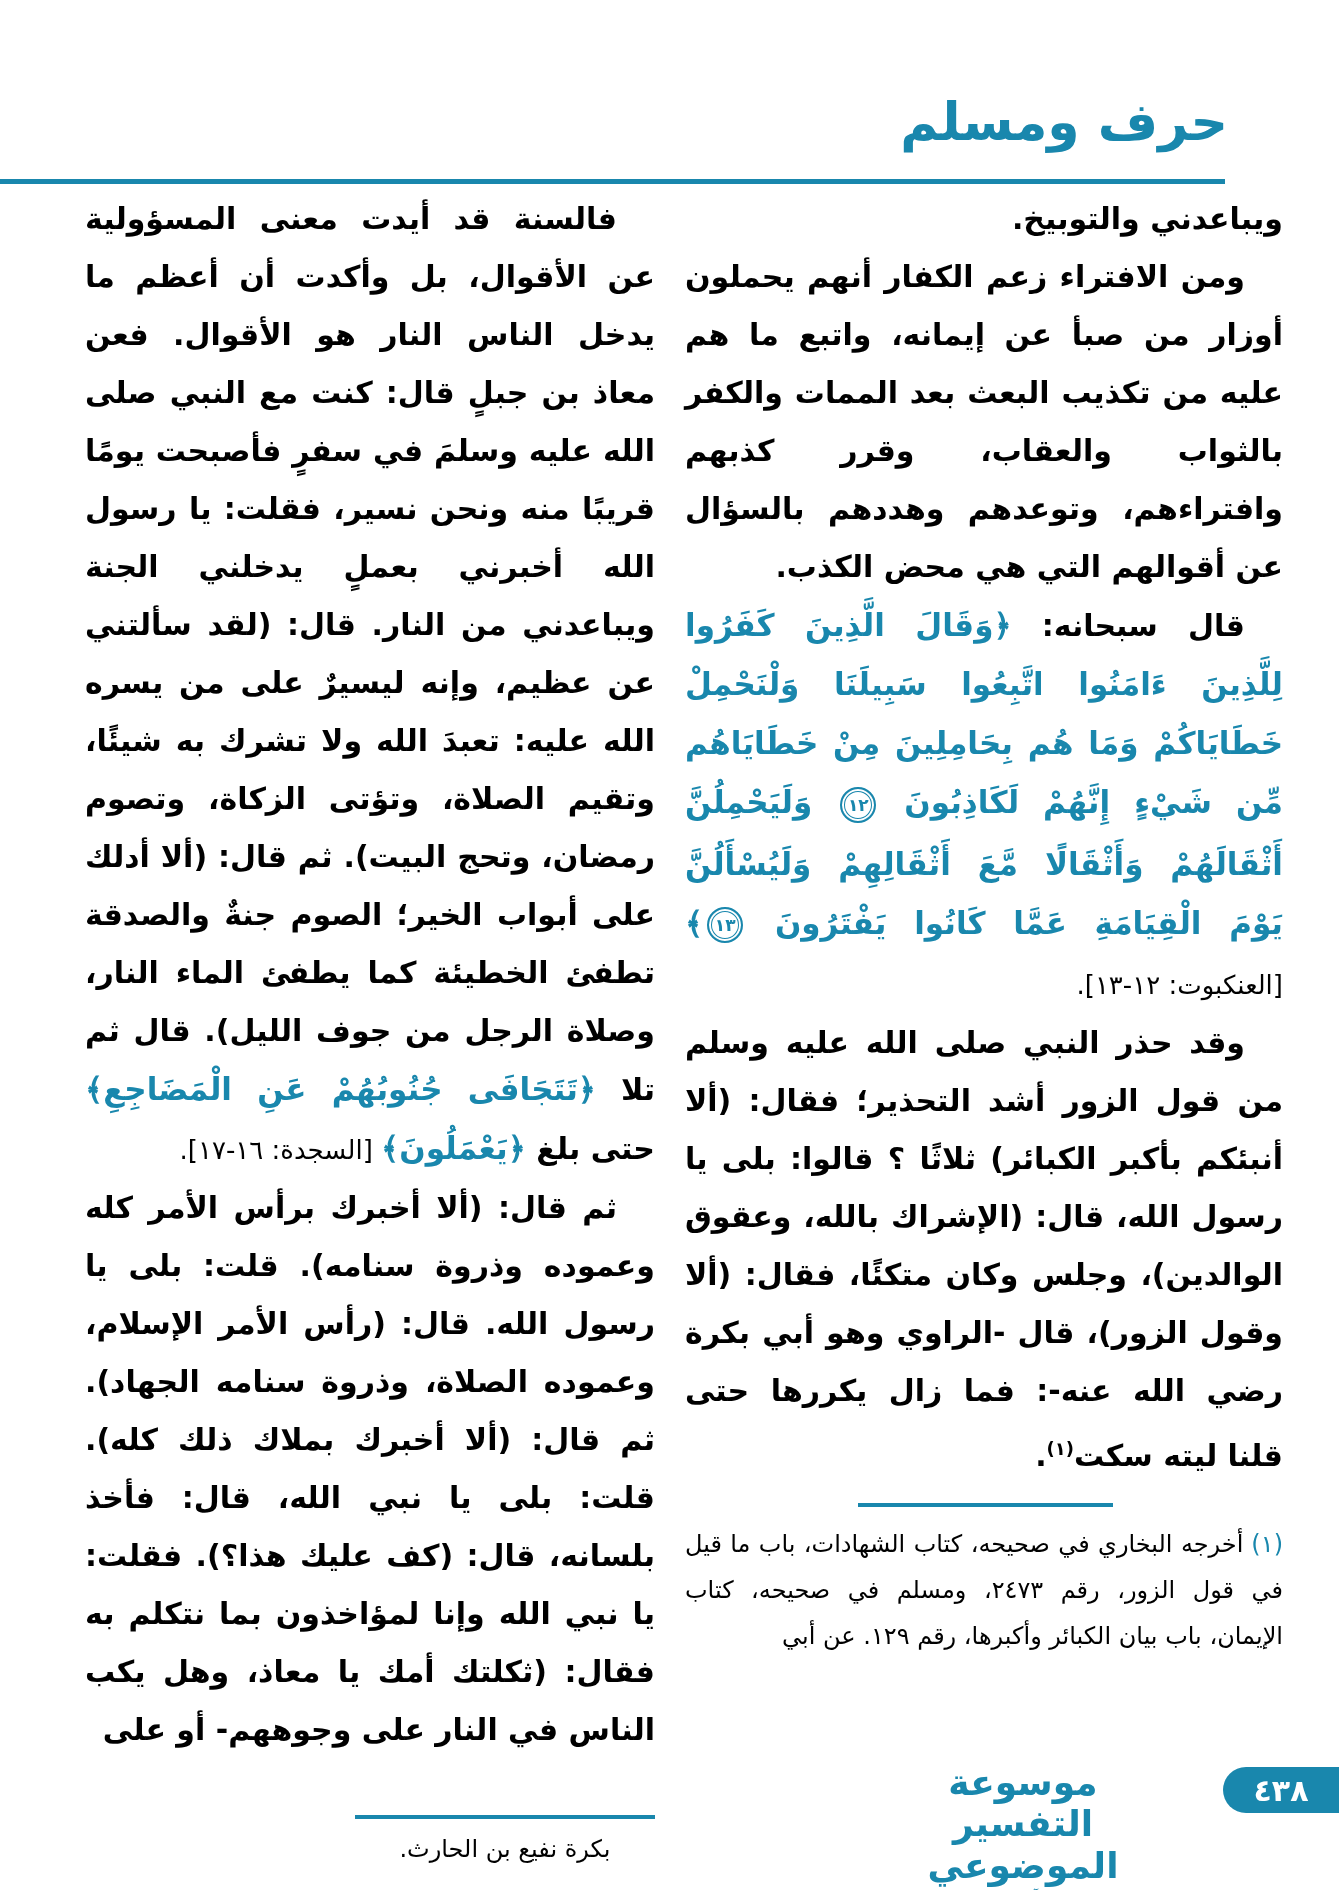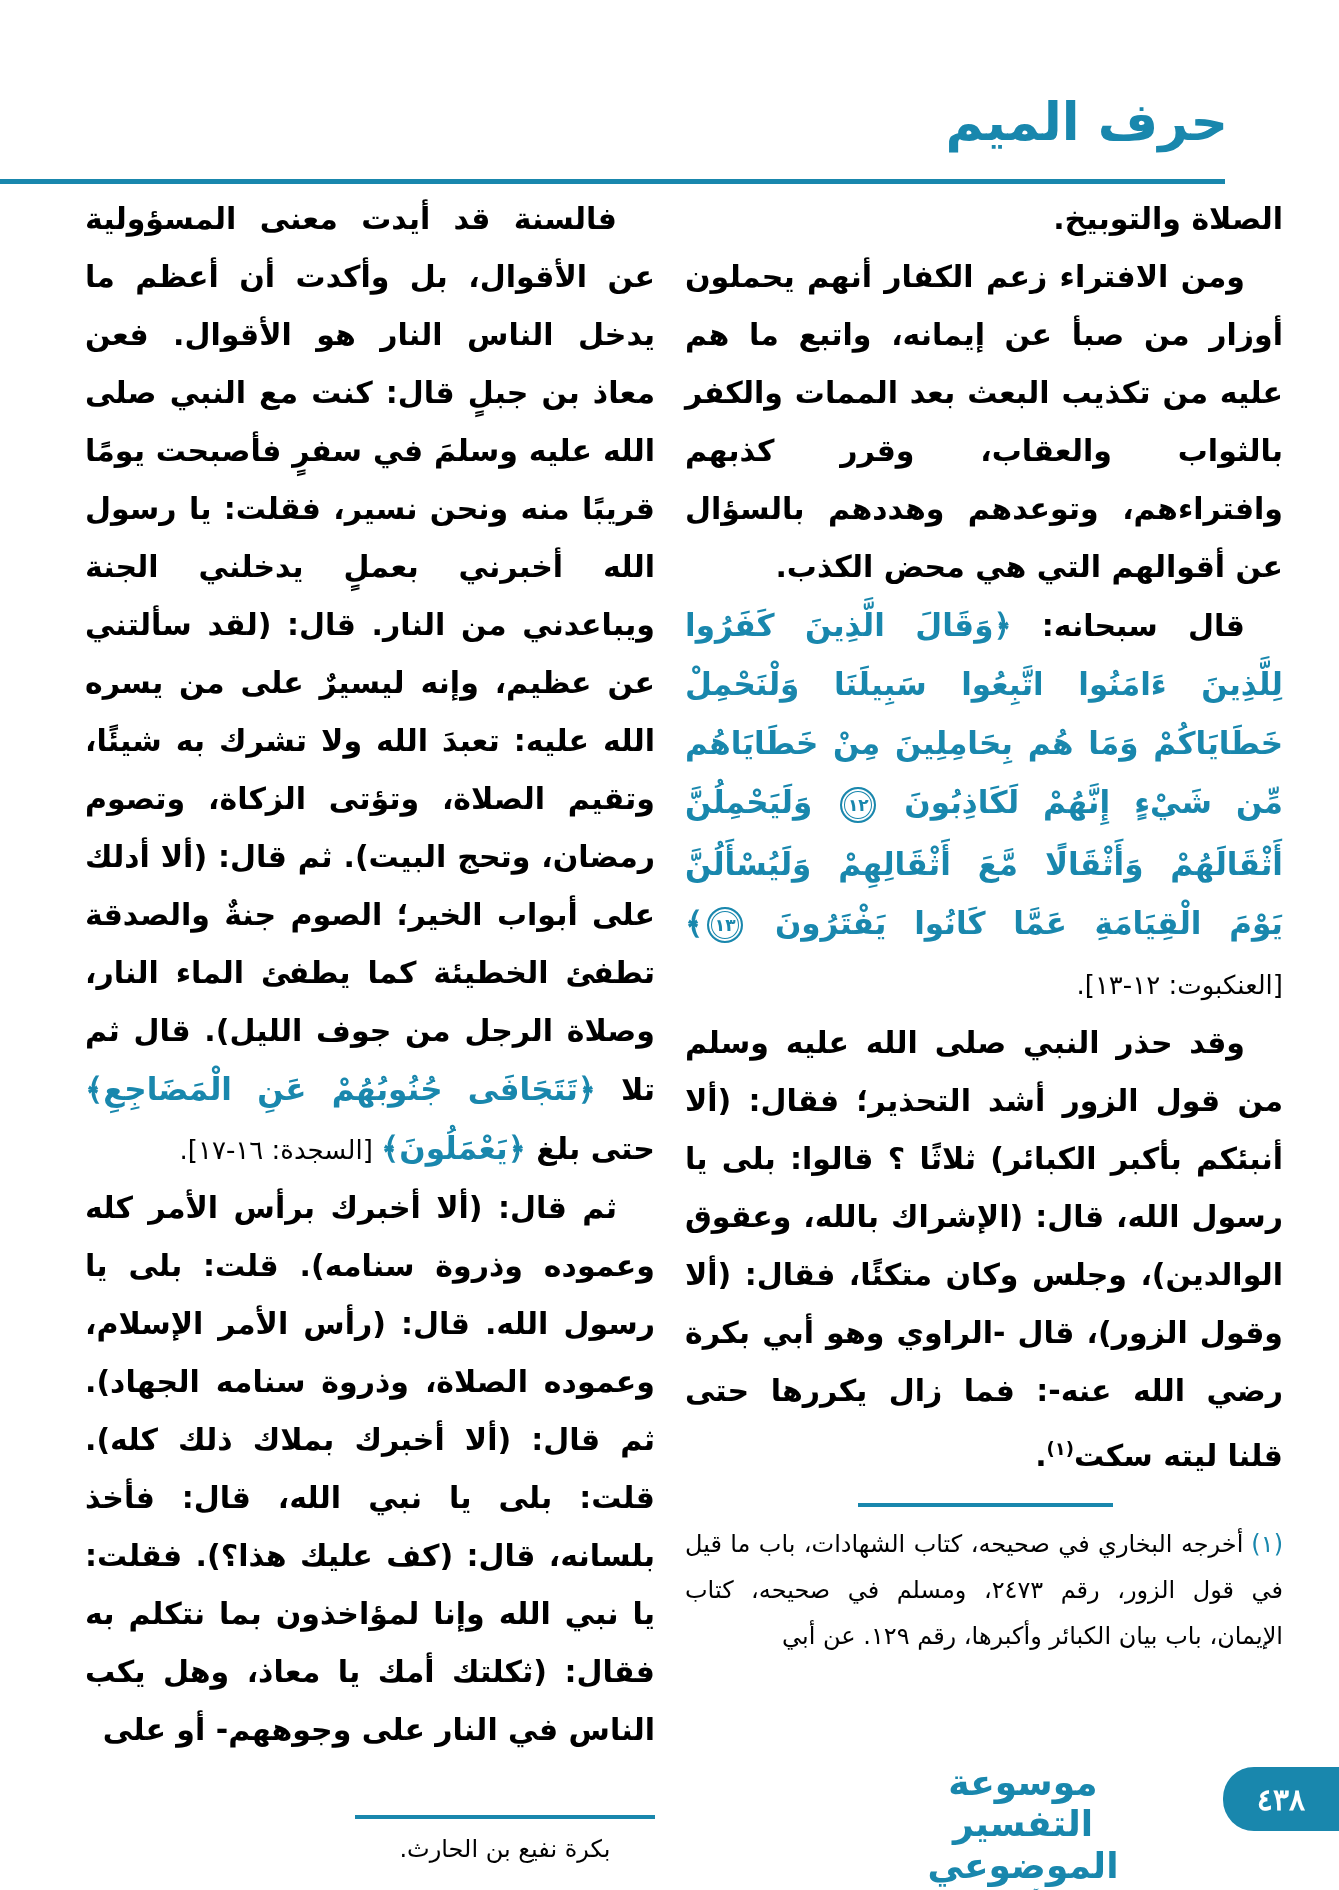--- a/index.html
+++ b/index.html
@@ -61,35 +61,35 @@
     font-size:24px; font-weight:normal; line-height:40px; text-align:center;
   }
   
   .footer-logo{
     position:absolute; top:1762px; right:206px; width:220px;
     color:var(--accent); text-align:center; line-height:1.15;
   }
   .footer-logo .logo-main{ font-size:36px; font-weight:bold; letter-spacing:-1px; }
   .footer-logo .logo-sub{ font-size:12px; font-weight:bold; margin-top:4px; }
   .page-badge{
-    position:absolute; top:1767px; right:0; width:116px; height:64px;
+    position:absolute; top:1767px; right:0; width:116px; height:46px;
     background:var(--accent); border-radius:31px 0 0 31px;
-    display:flex; align-items:center; justify-content:center;font-family:Liberation Serif, serif;
+    display:flex; align-items:center; justify-content:center;
   }
   .page-badge .num{ color:#fff; font-size:30px; font-weight:bold; }
 </style>
 </head>
 <body>
 
-<div class="section-title">حرف الميم</div>
+<div class="section-title">حرف ومسلم</div>
 <div class="header-rule"></div>
 
 <div class="col col-right">
   <div>
-      <p class="para"><span class="seg-text">الصلاة والتوبيخ.</span></p>
+      <p class="para"><span class="seg-text">ويباعدني والتوبيخ.</span></p>
       <p class="para indent"><span class="seg-text">ومن الافتراء زعم الكفار أنهم يحملون أوزار من صبأ عن إيمانه، واتبع ما هم عليه من تكذيب البعث بعد الممات والكفر بالثواب والعقاب، وقرر كذبهم وافتراءهم، وتوعدهم وهددهم بالسؤال عن أقوالهم التي هي محض الكذب.</span></p>
       <p class="para indent"><span class="seg-text">قال سبحانه: </span><span class="seg-quran">﴿وَقَالَ الَّذِينَ كَفَرُوا لِلَّذِينَ ءَامَنُوا اتَّبِعُوا سَبِيلَنَا وَلْنَحْمِلْ خَطَايَاكُمْ وَمَا هُم بِحَامِلِينَ مِنْ خَطَايَاهُم مِّن شَيْءٍ إِنَّهُمْ لَكَاذِبُونَ </span><span class="ayah">١٢</span><span class="seg-quran"> وَلَيَحْمِلُنَّ أَثْقَالَهُمْ وَأَثْقَالًا مَّعَ أَثْقَالِهِمْ وَلَيُسْأَلُنَّ يَوْمَ الْقِيَامَةِ عَمَّا كَانُوا يَفْتَرُونَ </span><span class="ayah">١٣</span><span class="seg-quran">﴾</span><span class="seg-cite"> [العنكبوت: ١٢-١٣].</span></p>
       <p class="para indent"><span class="seg-text">وقد حذر النبي صلى الله عليه وسلم من قول الزور أشد التحذير؛ فقال: (ألا أنبئكم بأكبر الكبائر) ثلاثًا ؟ قالوا: بلى يا رسول الله، قال: (الإشراك بالله، وعقوق الوالدين)، وجلس وكان متكئًا، فقال: (ألا وقول الزور)، قال -الراوي وهو أبي بكرة رضي الله عنه-: فما زال يكررها حتى قلنا ليته سكت</span><span class="fnref">(١)</span><span class="seg-text">.</span></p>
     </div>
   <div class="fn-divider"></div>
   <div>
       <div class="footnote"><span class="fn-marker">(١)</span><span>أخرجه البخاري في صحيحه، كتاب الشهادات، باب ما قيل في قول الزور، رقم ٢٤٧٣، ومسلم في صحيحه، كتاب الإيمان، باب بيان الكبائر وأكبرها، رقم ١٢٩. عن أبي</span></div>
     </div>
 </div>
 

